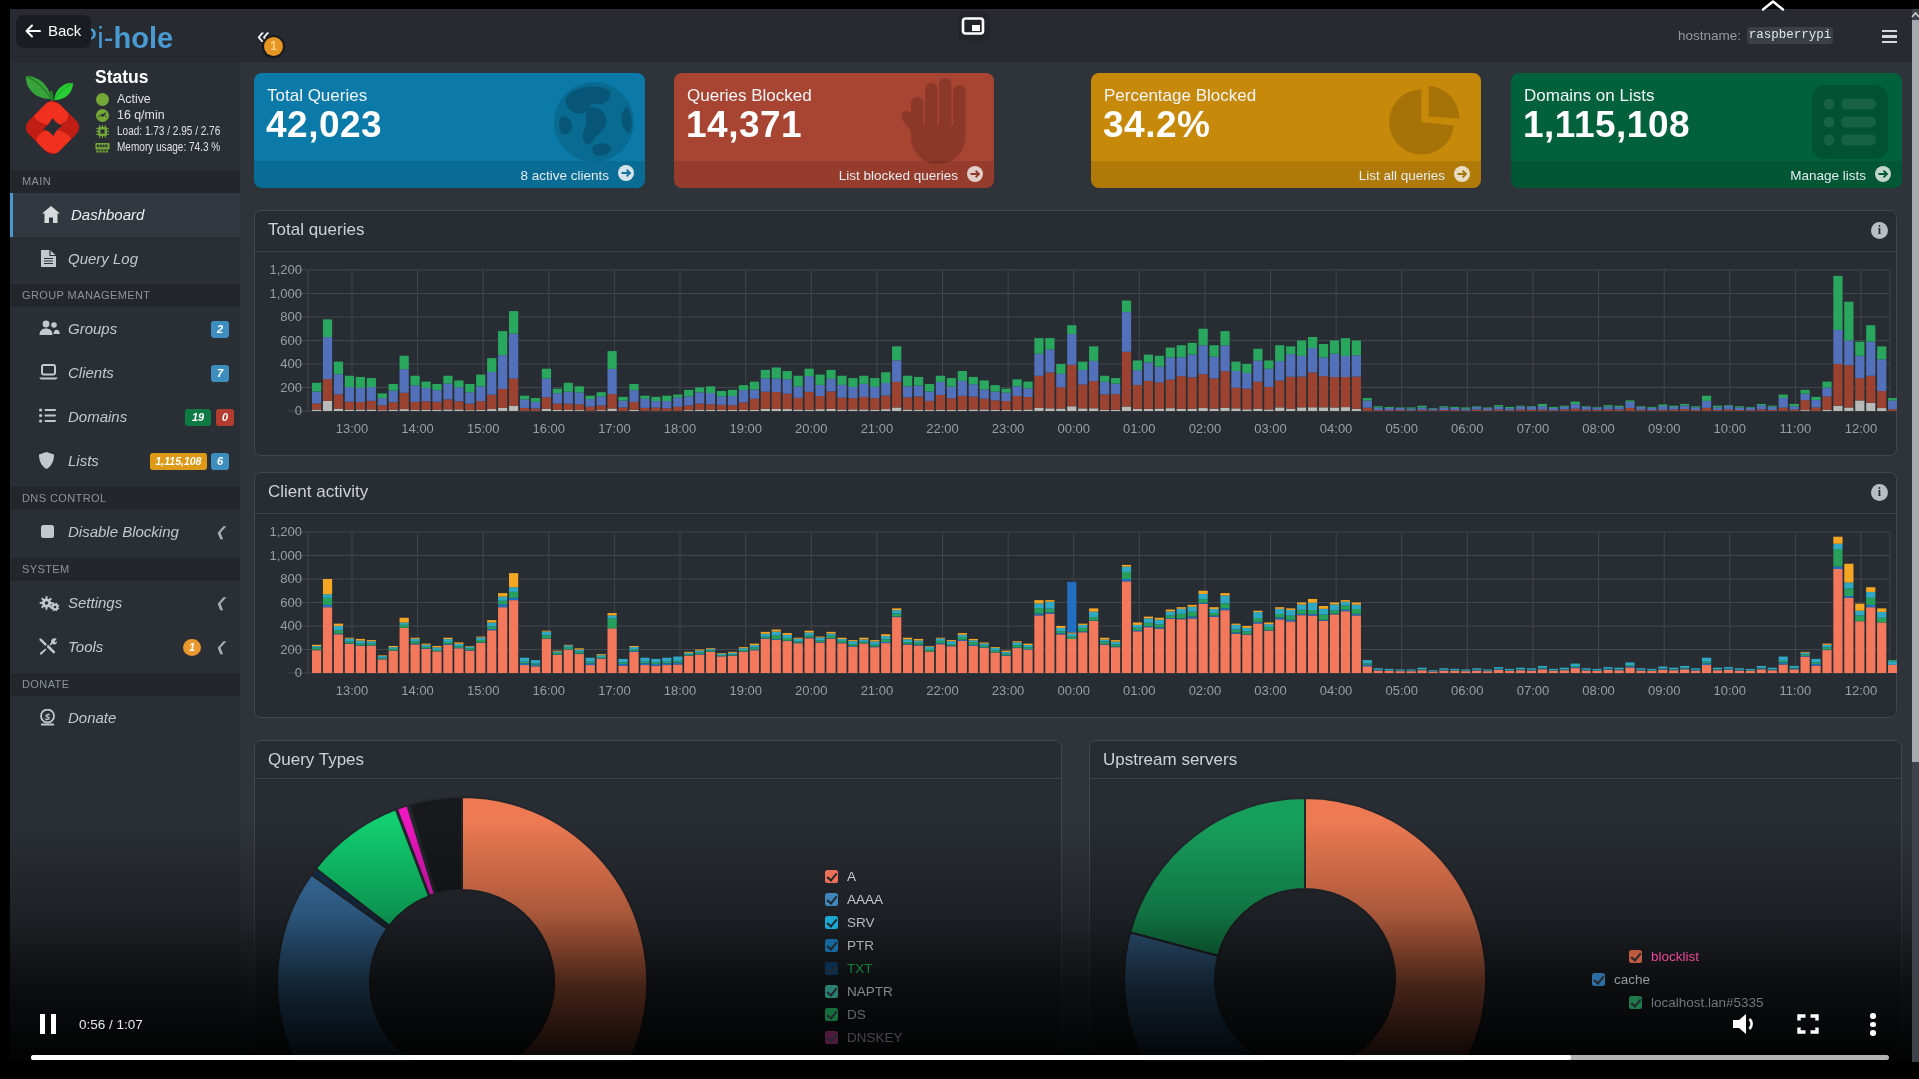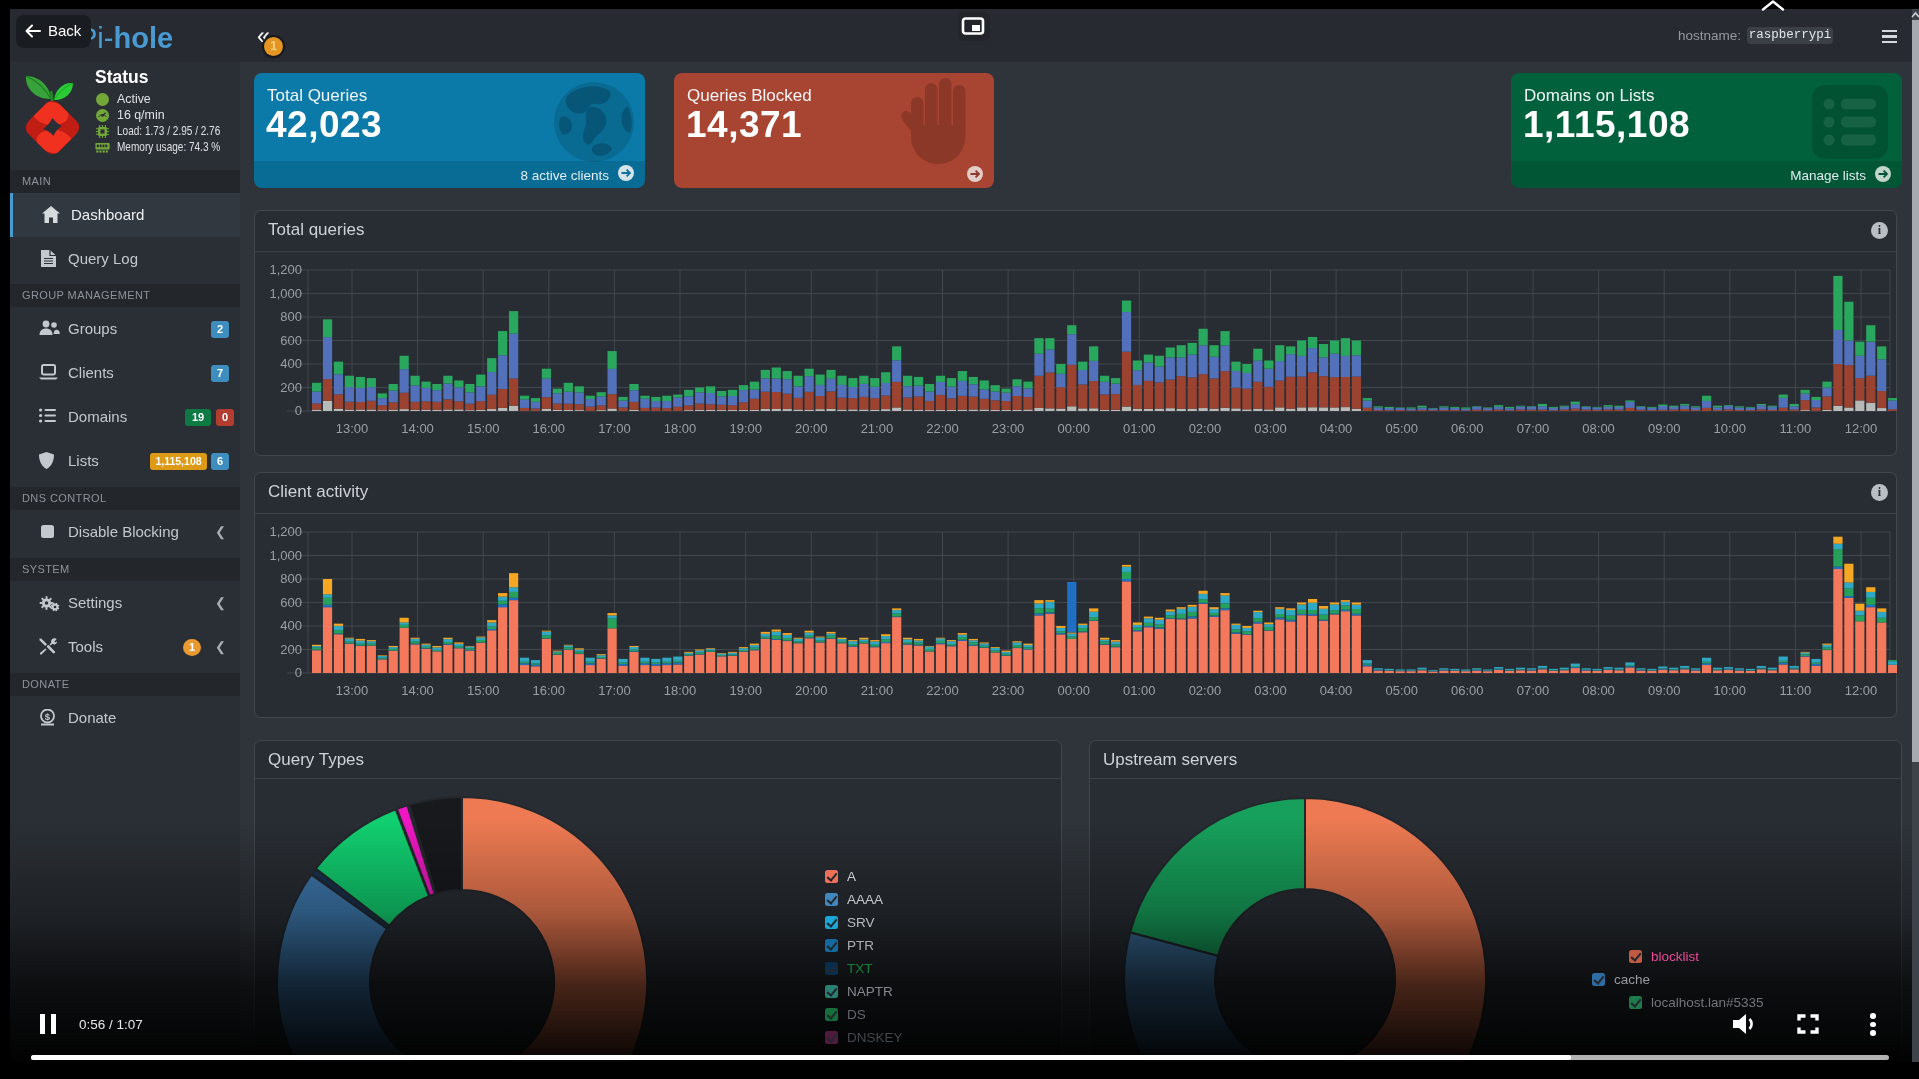--- a/index.html
+++ b/index.html
@@ -14,21 +14,21 @@
   .card .foot { position:absolute; left:0; right:0; bottom:0; height:27px; background:rgba(0,0,0,0.11);
      border-radius:0 0 8px 8px; font-size:13.5px; color:#e3ecf0; text-align:right; line-height:29px; padding-right:36px;}
   .panel { position:absolute; background:#282d33; border:1px solid #42474d; border-radius:7px; }
   .ptitle { position:absolute; left:13px; top:9px; font-size:17px; color:#ced2d6; }
   .pdivider { position:absolute; left:0; right:0; top:40px; border-top:1px solid #3c4248; }
   .info { position:absolute; right:8px; top:11px; width:17px; height:17px; border-radius:50%;
      background:#b9bec4; color:#282d33; font-size:12px; font-weight:bold; text-align:center; line-height:17px;
      font-family:"Liberation Serif", serif; }
   .shead { position:absolute; left:0; width:230px; height:23px; background:#23272c; color:#8d939b;
      font-size:11px; line-height:23px; padding-left:12px; letter-spacing:0.4px; }
-  .sitem { position:absolute; left:0; width:230px; height:44px; color:#c3c8cd; font-size:15px; }
+  .sitem { position:absolute; left:0; width:230px; height:44px; color:#c3c8cd; font-size:15px;font-style:italic; }
   .sitem .label { position:absolute; left:58px; top:13px; }
   .sitem svg { position:absolute; left:29px; top:13px; }
   .badge { position:absolute; top:14px; height:17px; border-radius:3px; color:#fff; font-size:11px;
      font-weight:bold; line-height:17px; text-align:center; }
   .chev { position:absolute; right:14px; top:14px; color:#a7adb3; font-size:13px; }
   .leg { position:absolute; display:flex; align-items:center; height:23px; }
   .leg .cb { width:13px; height:13px; border-radius:2.5px; margin-right:9px; position:relative; }
   .leg .cb:after { content:""; position:absolute; left:3.5px; top:0.5px; width:4px; height:8px;
      border:solid #23282d; border-width:0 2.2px 2.2px 0; transform:rotate(40deg); }
   .leg .lt { font-size:13.5px; color:#b6bac0; }
@@ -270,23 +270,39 @@
     <svg class="abs" style="right:14px;top:4px" width="82" height="90" viewBox="0 0 82 90">
       <g fill="#000" opacity="0.16">
         <rect x="13" y="20" width="12.5" height="40" rx="6"></rect>
         <rect x="27" y="6" width="12.5" height="52" rx="6"></rect>
         <rect x="41" y="1" width="12.5" height="56" rx="6"></rect>
         <rect x="55" y="8" width="12.5" height="50" rx="6"></rect>
         <path d="M13 48 L67.5 48 L67.5 58 C67.5 75 56 87 40 87 C26 87 13 76 13 60 Z"></path>
         <path d="M14 54 C6 47 1 40 5 35.5 C9 31.5 15 36 17 43 L17 54 Z"></path>
       </g>
     </svg>
+    <div class="foot">List blocked queries</div>
     <svg class="abs" style="right:11px;bottom:6px" width="16" height="16" viewBox="0 0 16 16">
         <circle cx="8" cy="8" r="8" fill="#e3cdc8"></circle>
         <path d="M3.5 8 H12 M8.6 4.6 L12 8 L8.6 11.4" stroke="#8d3a2b" stroke-width="1.8" fill="none"></path>
+      </svg>
+  </div>
+  <div class="card" style="left:1091px;width:390px;background:#c6890a">
+    <div class="t">Percentage Blocked</div>
+      <div class="n">34.2%</div>
+    <svg class="abs" style="right:18px;top:11px" width="76" height="76" viewBox="0 0 84 84">
+      <g fill="rgba(0,0,0,0.16)">
+        <path d="M38 6 A36 36 0 1 0 74 46 L38 42 Z"></path>
+        <path d="M46 2 A36 36 0 0 1 80 38 L46 36 Z"></path>
+      </g>
+    </svg>
+    <div class="foot">List all queries</div>
+    <svg class="abs" style="right:11px;bottom:6px" width="16" height="16" viewBox="0 0 16 16">
+        <circle cx="8" cy="8" r="8" fill="#e8dcc2"></circle>
+        <path d="M3.5 8 H12 M8.6 4.6 L12 8 L8.6 11.4" stroke="#a3740a" stroke-width="1.8" fill="none"></path>
       </svg>
   </div>
   <div class="card" style="left:1511px;width:391px;background:#00613c">
     <div class="t">Domains on Lists</div>
       <div class="n">1,115,108</div>
     <svg class="abs" style="right:14px;top:12px" width="76" height="74" viewBox="0 0 76 74">
       <rect x="0" y="0" width="76" height="74" rx="13" fill="rgba(0,0,0,0.15)"></rect>
       <g fill="rgba(255,255,255,0.09)">
         <circle cx="17" cy="19" r="5.5"></circle>
           <rect x="29" y="13.5" width="35" height="11" rx="5"></rect>

